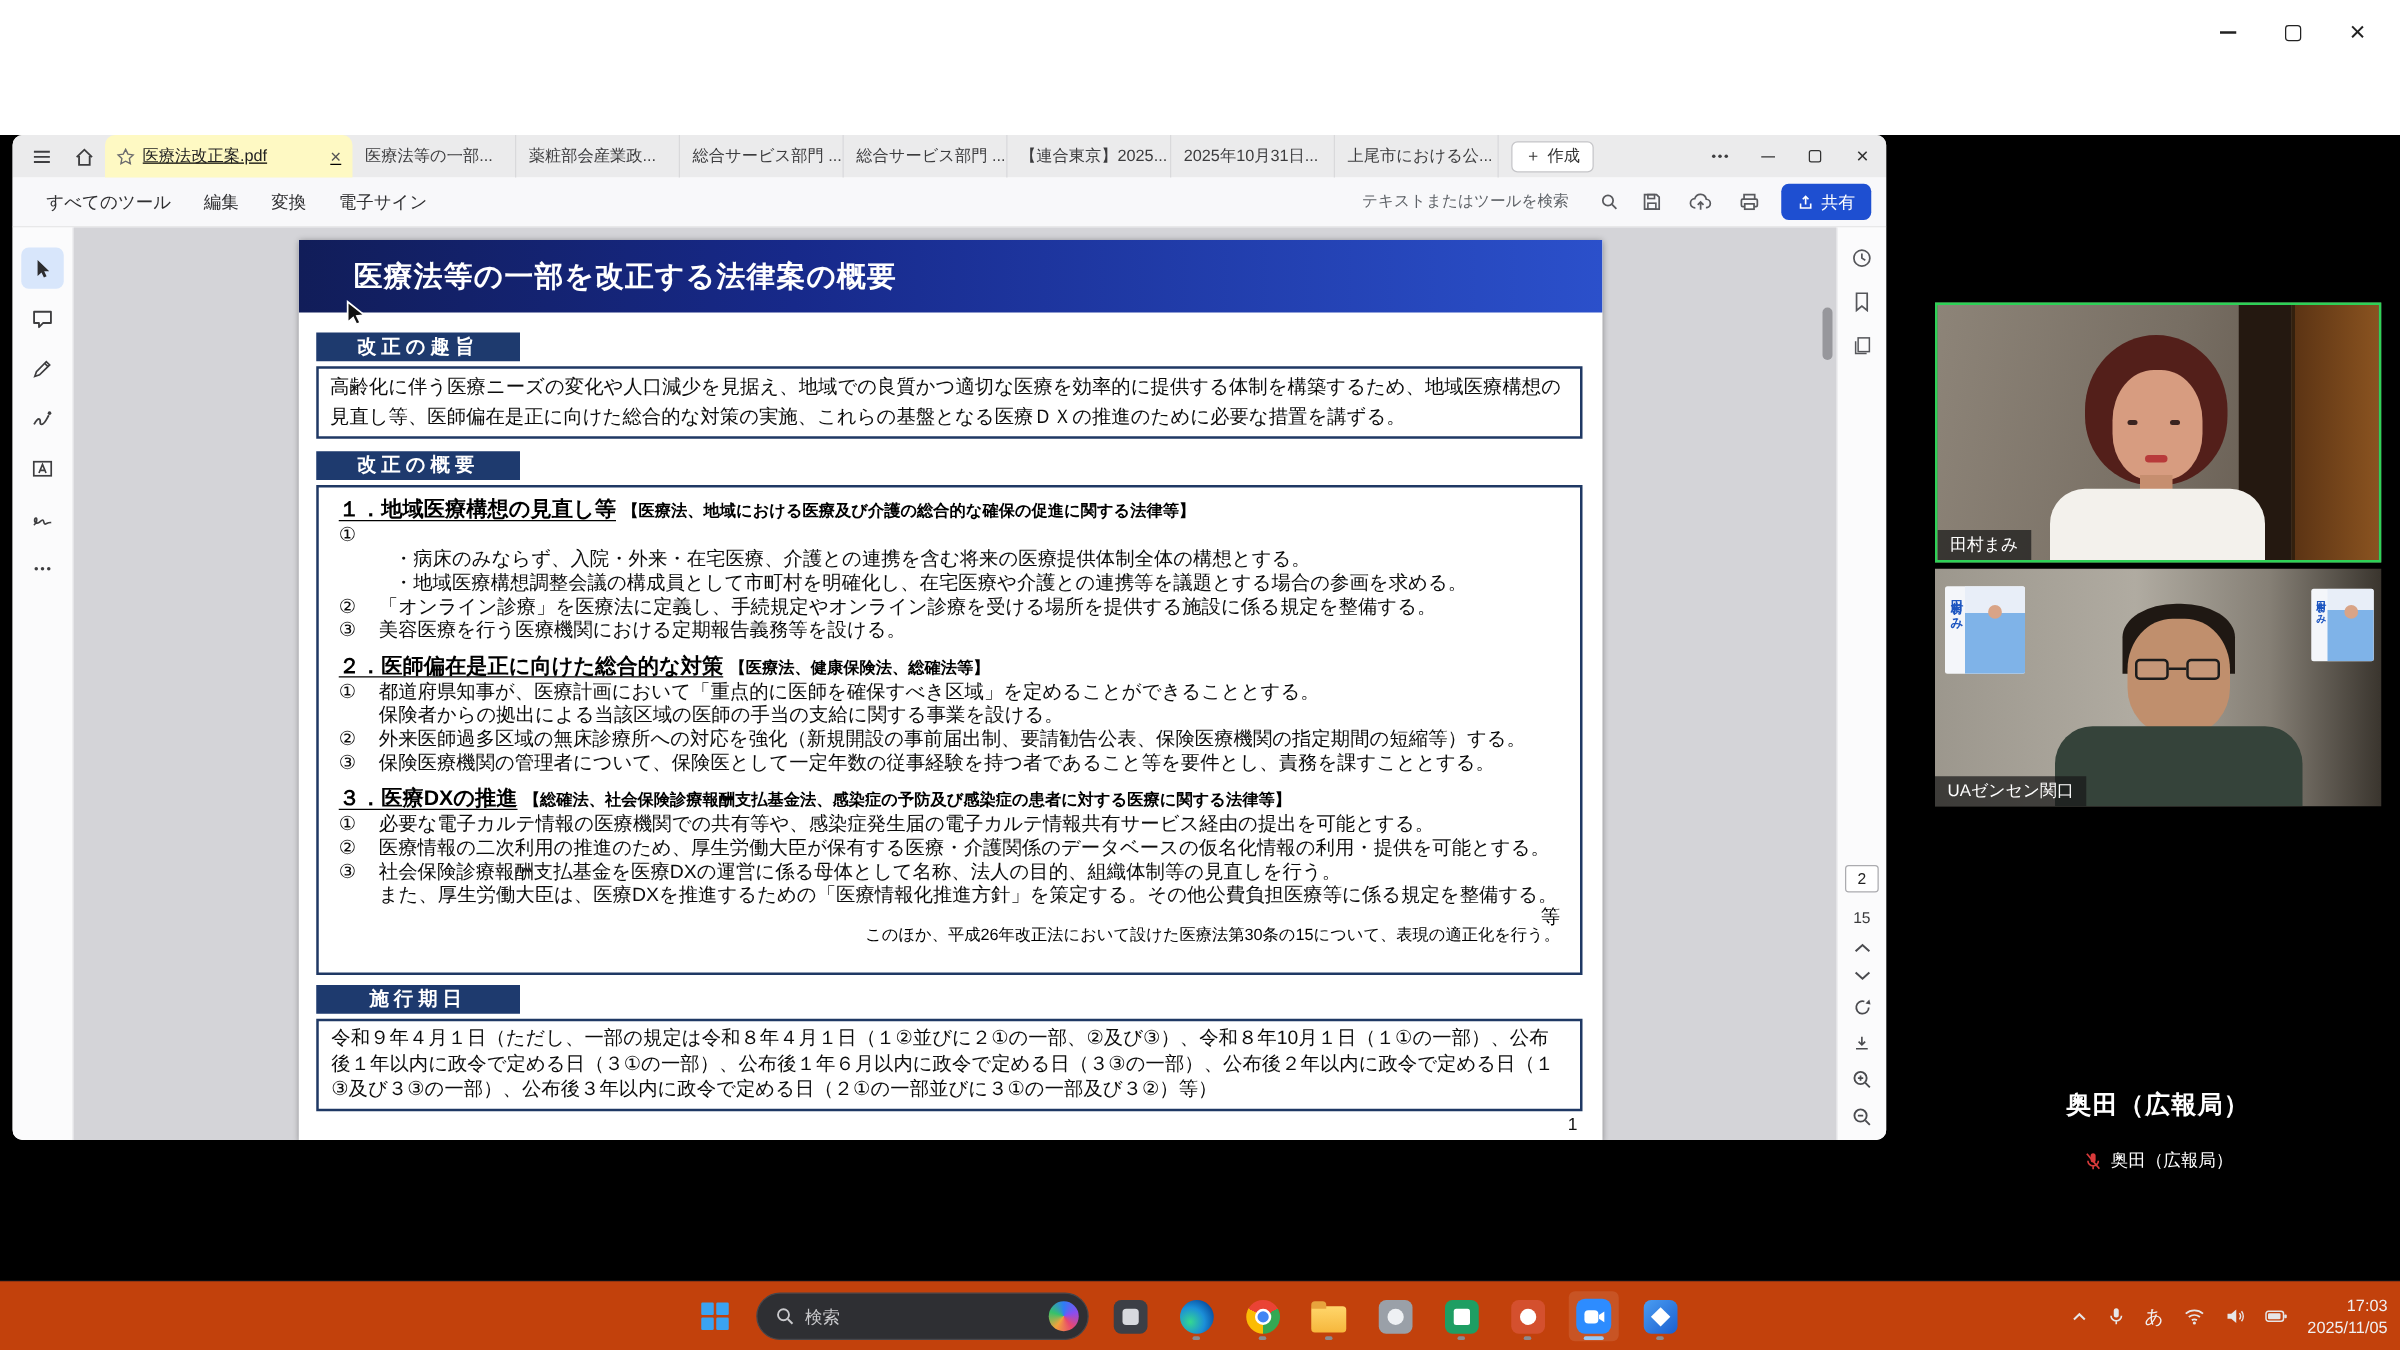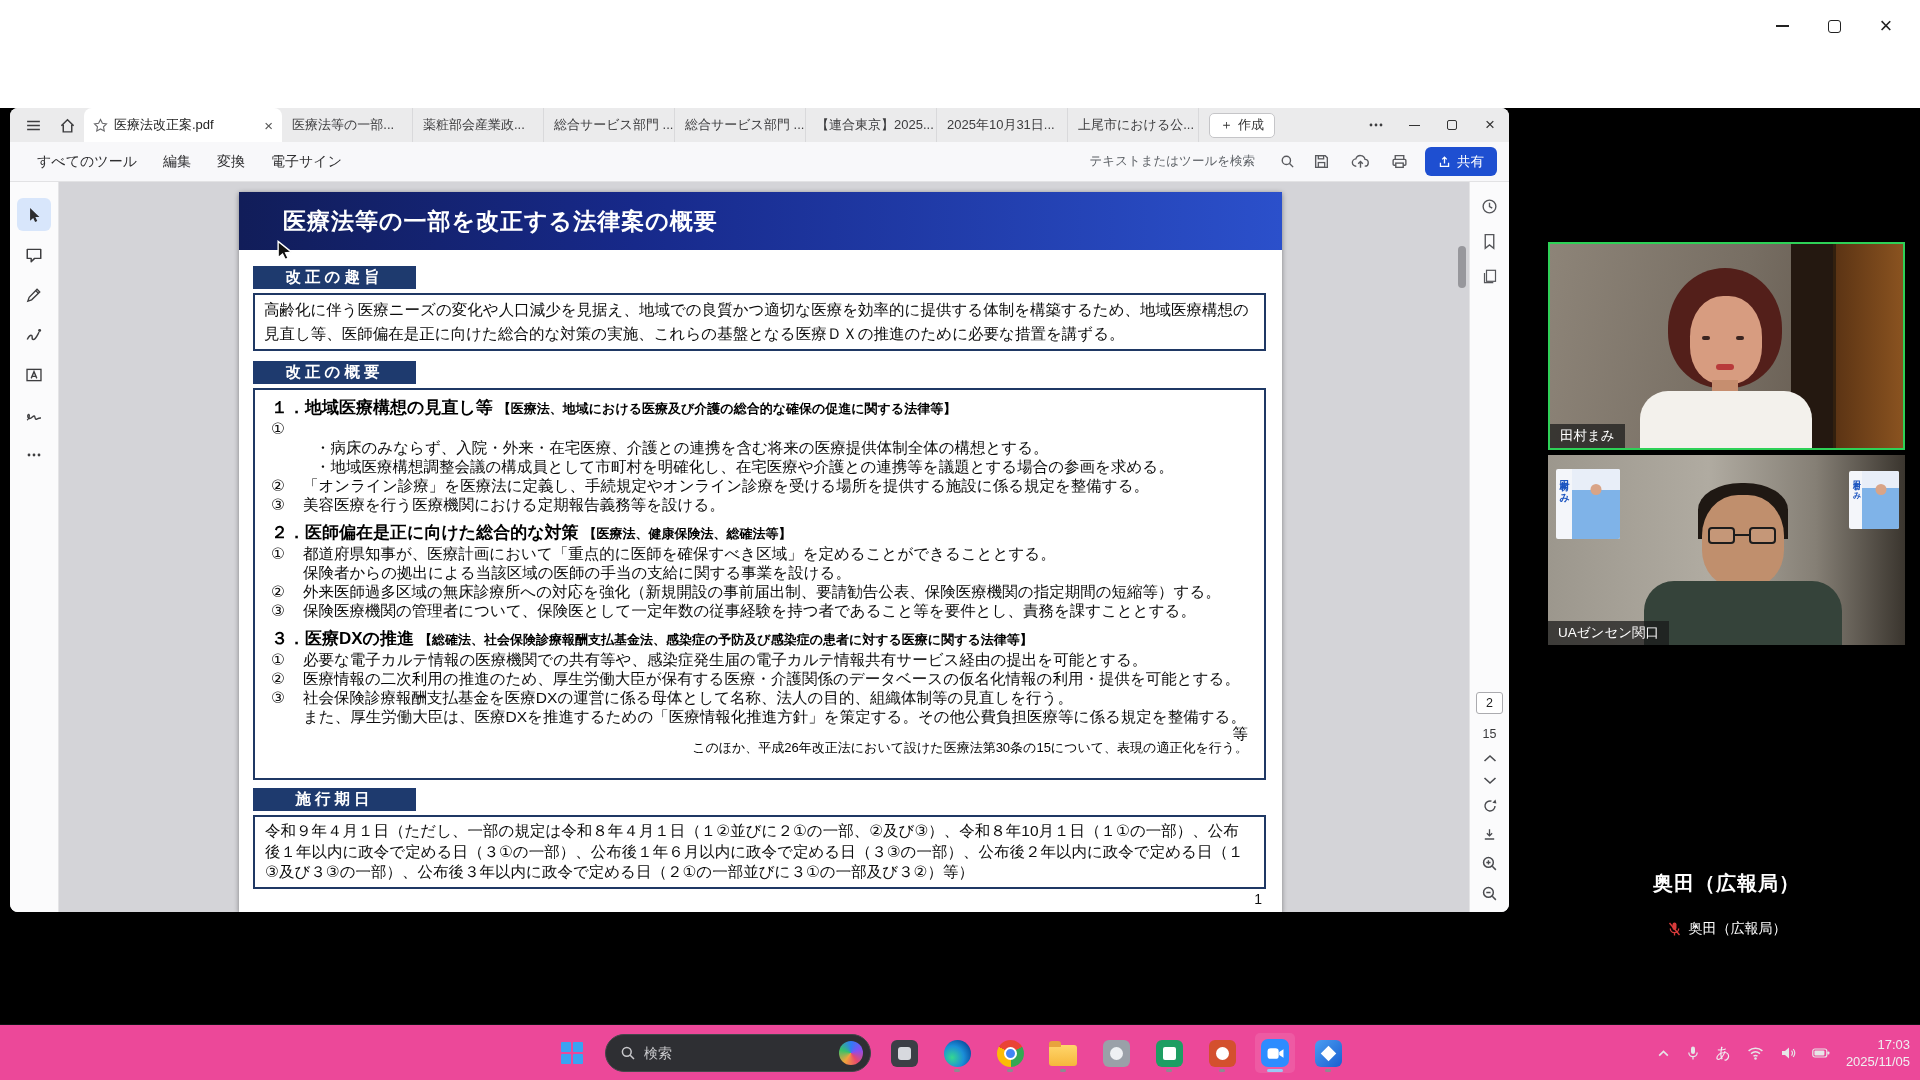--- a/index.html
+++ b/index.html
@@ -15,21 +15,21 @@
   .wc-max i { display:block; width:13px; height:13px; border:1.7px solid #222; border-radius:3px; }
   .wc-close { font-size:22px; line-height:1; }
 
   
   .main { position:absolute; top:108px; left:0; width:1920px; height:916px; background:#000; }
 
   
   .acrobat { position:absolute; left:10px; top:0; width:1499px; height:804px; background:#fff; border-radius:8px; overflow:hidden; }
   .tabbar { height:34px; background:#ebebec; display:flex; align-items:center; padding-left:6px; }
   .tb-btn { width:34px; height:34px; display:flex; align-items:center; justify-content:center; }
-  .tab-active { height:34px; width:198px; background:#ffffff; border-radius:8px 8px 0 0; display:flex; align-items:center; gap:6px; padding:0 9px; }
+  .tab-active { height:34px; width:198px; background:#fef9c3; border-radius:8px 8px 0 0; display:flex; align-items:center; gap:6px; padding:0 9px;text-decoration:underline; }
   .tab-active .lbl { flex:1; font-size:13px; color:#222; white-space:nowrap; overflow:hidden; }
   .tab-x { color:#555; font-size:15px; }
   .tab { width:131px; height:34px; display:flex; align-items:center; padding:0 10px; font-size:13px; color:#3c3c3e; border-right:1px solid #d9d9db; white-space:nowrap; overflow:hidden; }
   .create { margin-left:10px; height:25px; display:flex; align-items:center; gap:5px; padding:0 10px; background:#fff; border:1px solid #c5c5c8; border-radius:5px; font-size:13px; color:#333; white-space:nowrap; }
   .tabbar-right { margin-left:auto; display:flex; align-items:center; }
   .tb-wc { width:38px; height:34px; display:flex; align-items:center; justify-content:center; color:#333; }
   .tb-wc .mini { display:block; width:11px; border-top:1.6px solid #333; }
   .tb-wc .maxi { display:block; width:10px; height:10px; border:1.5px solid #333; border-radius:2px; }
   .tb-wc.close { font-size:17px; }
 
@@ -62,21 +62,21 @@
   .banner-title { color:#fff; font-size:23px; font-weight:bold; letter-spacing:1px;text-align:center; }
   .chip { width:163px; height:23px; margin-left:14px; background:#1e3a6e; color:#fff; font-size:15.5px; font-weight:bold; letter-spacing:4px; display:flex; align-items:center; justify-content:center; }
   .chip1 { margin-top:16px; }
   .chip2 { margin-top:10px; }
   .chip3 { margin-top:8px; }
   .box { margin:4px 16px 0 14px; border:2px solid #1f3864; }
   .intro { padding:3px 9px; font-size:15.5px; line-height:24px; color:#0c0c0c; }
   .mainbox { height:392px; padding:7px 16px 0; overflow:hidden; }
   .grp + .grp { margin-top:8px; }
   .grp-title { font-size:17px; font-weight:bold; color:#000; line-height:21px; white-space:nowrap; }
-  .gt-u { text-underline-offset:3px; }
+  .gt-u { text-decoration:underline; text-underline-offset:3px; }
   .gt-ref { font-size:13px; margin-left:5px; }
   .pl { display:flex; font-size:15.5px; line-height:19px; color:#0c0c0c; }
   .pl .n { width:32px; flex:none; }
   .pl.sub { padding-left:12px;text-align:right; }
   .etc { text-align:right; font-size:15.5px; line-height:15px; }
   .note { text-align:right; font-size:13px; line-height:14px; }
   .kbox { padding:4px 10px; font-size:15.5px; line-height:20.5px; color:#0c0c0c; }
   .pagenum { text-align:right; margin:2px 20px 0 0; font-size:14px; color:#111; }
 
   
@@ -105,21 +105,21 @@
   .poster-txt { writing-mode:vertical-rl; font-weight:bold; color:#1c55c0; padding:3px 1px; letter-spacing:1px; }
   .poster-l .poster-txt { font-size:10px; }
   .poster-r .poster-txt { font-size:8px; }
   .poster-fig { flex:1; position:relative; background:linear-gradient(180deg,#e8eef8 30%,#7fb3e8 30%); }
   .pf-head { position:absolute; left:50%; transform:translateX(-50%); top:22%; width:11px; height:11px; border-radius:50%; background:#d9a487; }
 
   .speaker-name { position:absolute; left:1548px; top:762px; width:357px; text-align:center; color:#fff; font-size:20px; font-weight:bold; letter-spacing:1px; }
   .caption-row { position:absolute; left:1548px; top:812px; width:357px; display:flex; align-items:center; justify-content:center; gap:7px; color:#fff; font-size:14px; }
 
   
-  .taskbar { position:absolute; left:0; bottom:0; width:1920px; height:56px; background:#ec4899; border-top:1px solid #101014; }
+  .taskbar { position:absolute; left:0; bottom:0; width:1920px; height:56px; background:#c2410c; border-top:1px solid #101014; }
   .tb-center { position:absolute; left:552px; top:0; height:56px; display:flex; align-items:center; gap:13px; }
   .app { width:40px; height:40px; border-radius:5px; position:relative; display:flex; align-items:center; justify-content:center; }
   .app.active { background:rgba(255,255,255,.10); }
   .app .bar { position:absolute; bottom:1px; left:50%; transform:translateX(-50%); width:6px; height:3px; border-radius:2px; background:#8b8b90; }
   .app.active .bar { width:16px; background:#9ac9f5; }
   .win-logo { width:22px; height:22px; display:grid; grid-template-columns:1fr 1fr; gap:2px; }
   .win-logo i { background:#3aa3f2; border-radius:1px; }
   .tb-search { width:266px; height:38px; background:#2e2f33; border:1px solid #45464b; border-radius:19px; display:flex; align-items:center; padding:0 7px 0 14px; gap:8px; }
   .tb-search input { flex:1; min-width:0; background:transparent; border:none; outline:none; color:#d6d6d8; font-size:14px; font-family:inherit; }
   .tb-search input::placeholder { color:#c9c9cc; }

